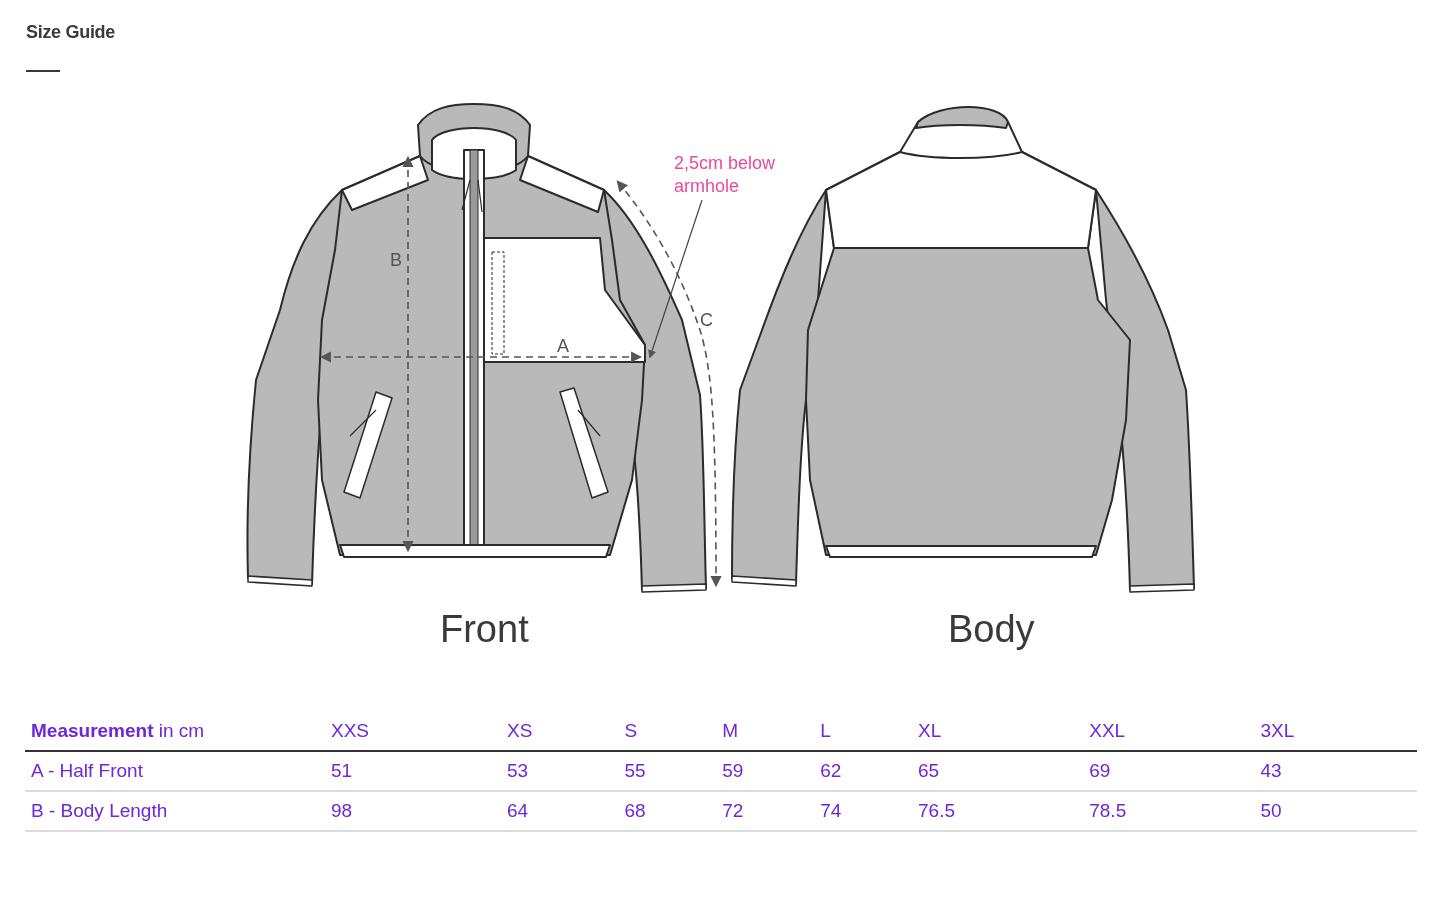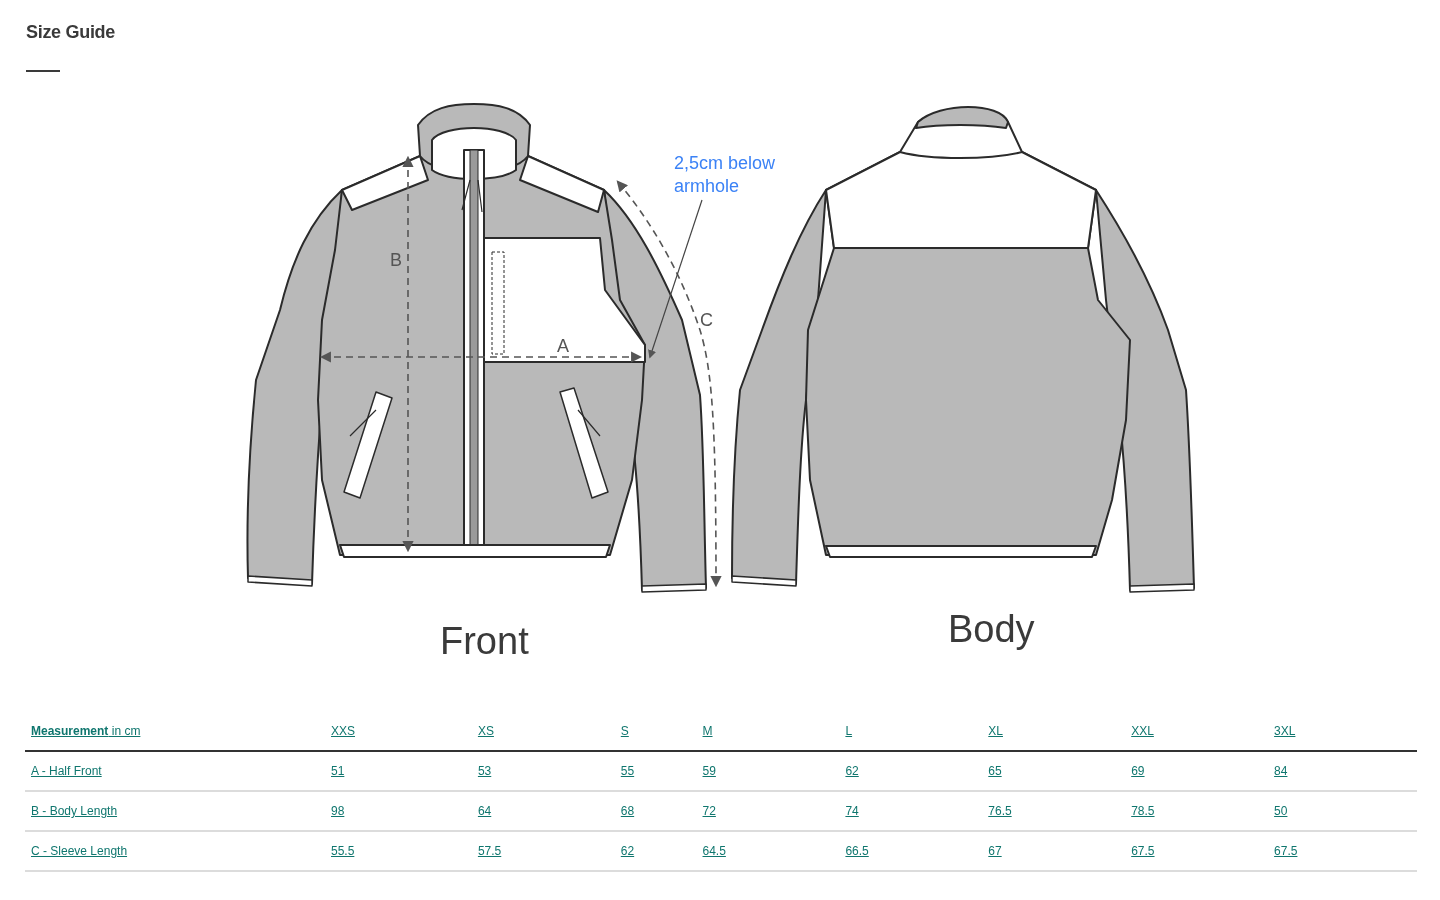--- a/index.html
+++ b/index.html
@@ -14,30 +14,30 @@
     .title-rule {
       position: absolute; left: 26px; top: 70px; width: 34px; height: 2px; background: #3a3a3a;
     }
     .figure { position: absolute; left: 0; top: 90px; width: 1440px; height: 580px; }
     .figure svg { position: absolute; left: 0; top: 0; }
     .view-label {
       position: absolute; top: 608px; font-size: 38px; color: #3a3a3a;
       font-family: "Liberation Sans", sans-serif;
     }
     .annot {
-      position: absolute; font-size: 18px; color: #3b82f6; line-height: 23px;
+      position: absolute; font-size: 18px; color: #ec4899; line-height: 23px;
       font-family: "Liberation Sans", sans-serif;
     }
     .dim-letter {
       position: absolute; font-size: 18px; color: #555;
       font-family: "Liberation Sans", sans-serif;
     }
     table.size-table {
       position: absolute; left: 25px; top: 712px; width: 1392px;
-      border-collapse: collapse; font-size: 12px; color: #0f766e; text-decoration: underline;
+      border-collapse: collapse; font-size: 19px; color: #6d28d9;
     }
     .size-table th, .size-table td {
       height: 38px; padding: 0; text-align: left; font-weight: normal;
     }
     .size-table th { border-bottom: 2px solid #333; height: 38px; }
     .size-table td { border-bottom: 2px solid #dcdcdc; }
     .size-table .first { text-align: left; padding-left: 6px; width: 300px; }
     .size-table th b { font-weight: bold; }
   </style>
 </head>
@@ -109,21 +109,21 @@
 
   <div class="dim-letter" style="left:390px; top:160px;">B</div>
   <div class="dim-letter" style="left:557px; top:246px;">A</div>
   <div class="dim-letter" style="left:700px; top:220px;">C</div>
   <div class="annot" style="left:674px; top:62px;">
     <div>2,5cm below</div>
     <div>armhole</div>
   </div>
 </div>
 
-<div class="view-label" style="left:440px;margin-top:12px;">Front</div>
+<div class="view-label" style="left:440px;">Front</div>
 <div class="view-label" style="left:948px;">Body</div>
 
 <table class="size-table">
   <thead>
     <tr>
       <th class="first"><b>Measurement</b><span> in cm</span></th>
       <th>XXS</th>
       <th>XS</th>
       <th>S</th>
       <th>M</th>
@@ -136,38 +136,27 @@
   <tbody>
     <tr>
       <td class="first">A - Half Front</td>
       <td>51</td>
       <td>53</td>
       <td>55</td>
       <td>59</td>
       <td>62</td>
       <td>65</td>
       <td>69</td>
-      <td>84</td>
+      <td>43</td>
     </tr>
     <tr>
       <td class="first">B - Body Length</td>
       <td>98</td>
       <td>64</td>
       <td>68</td>
       <td>72</td>
       <td>74</td>
       <td>76.5</td>
       <td>78.5</td>
       <td>50</td>
     </tr>
-    <tr>
-      <td class="first">C - Sleeve Length</td>
-      <td>55.5</td>
-      <td>57.5</td>
-      <td>62</td>
-      <td>64.5</td>
-      <td>66.5</td>
-      <td>67</td>
-      <td>67.5</td>
-      <td>67.5</td>
-    </tr>
   </tbody>
 </table>
 
 </body></html>

